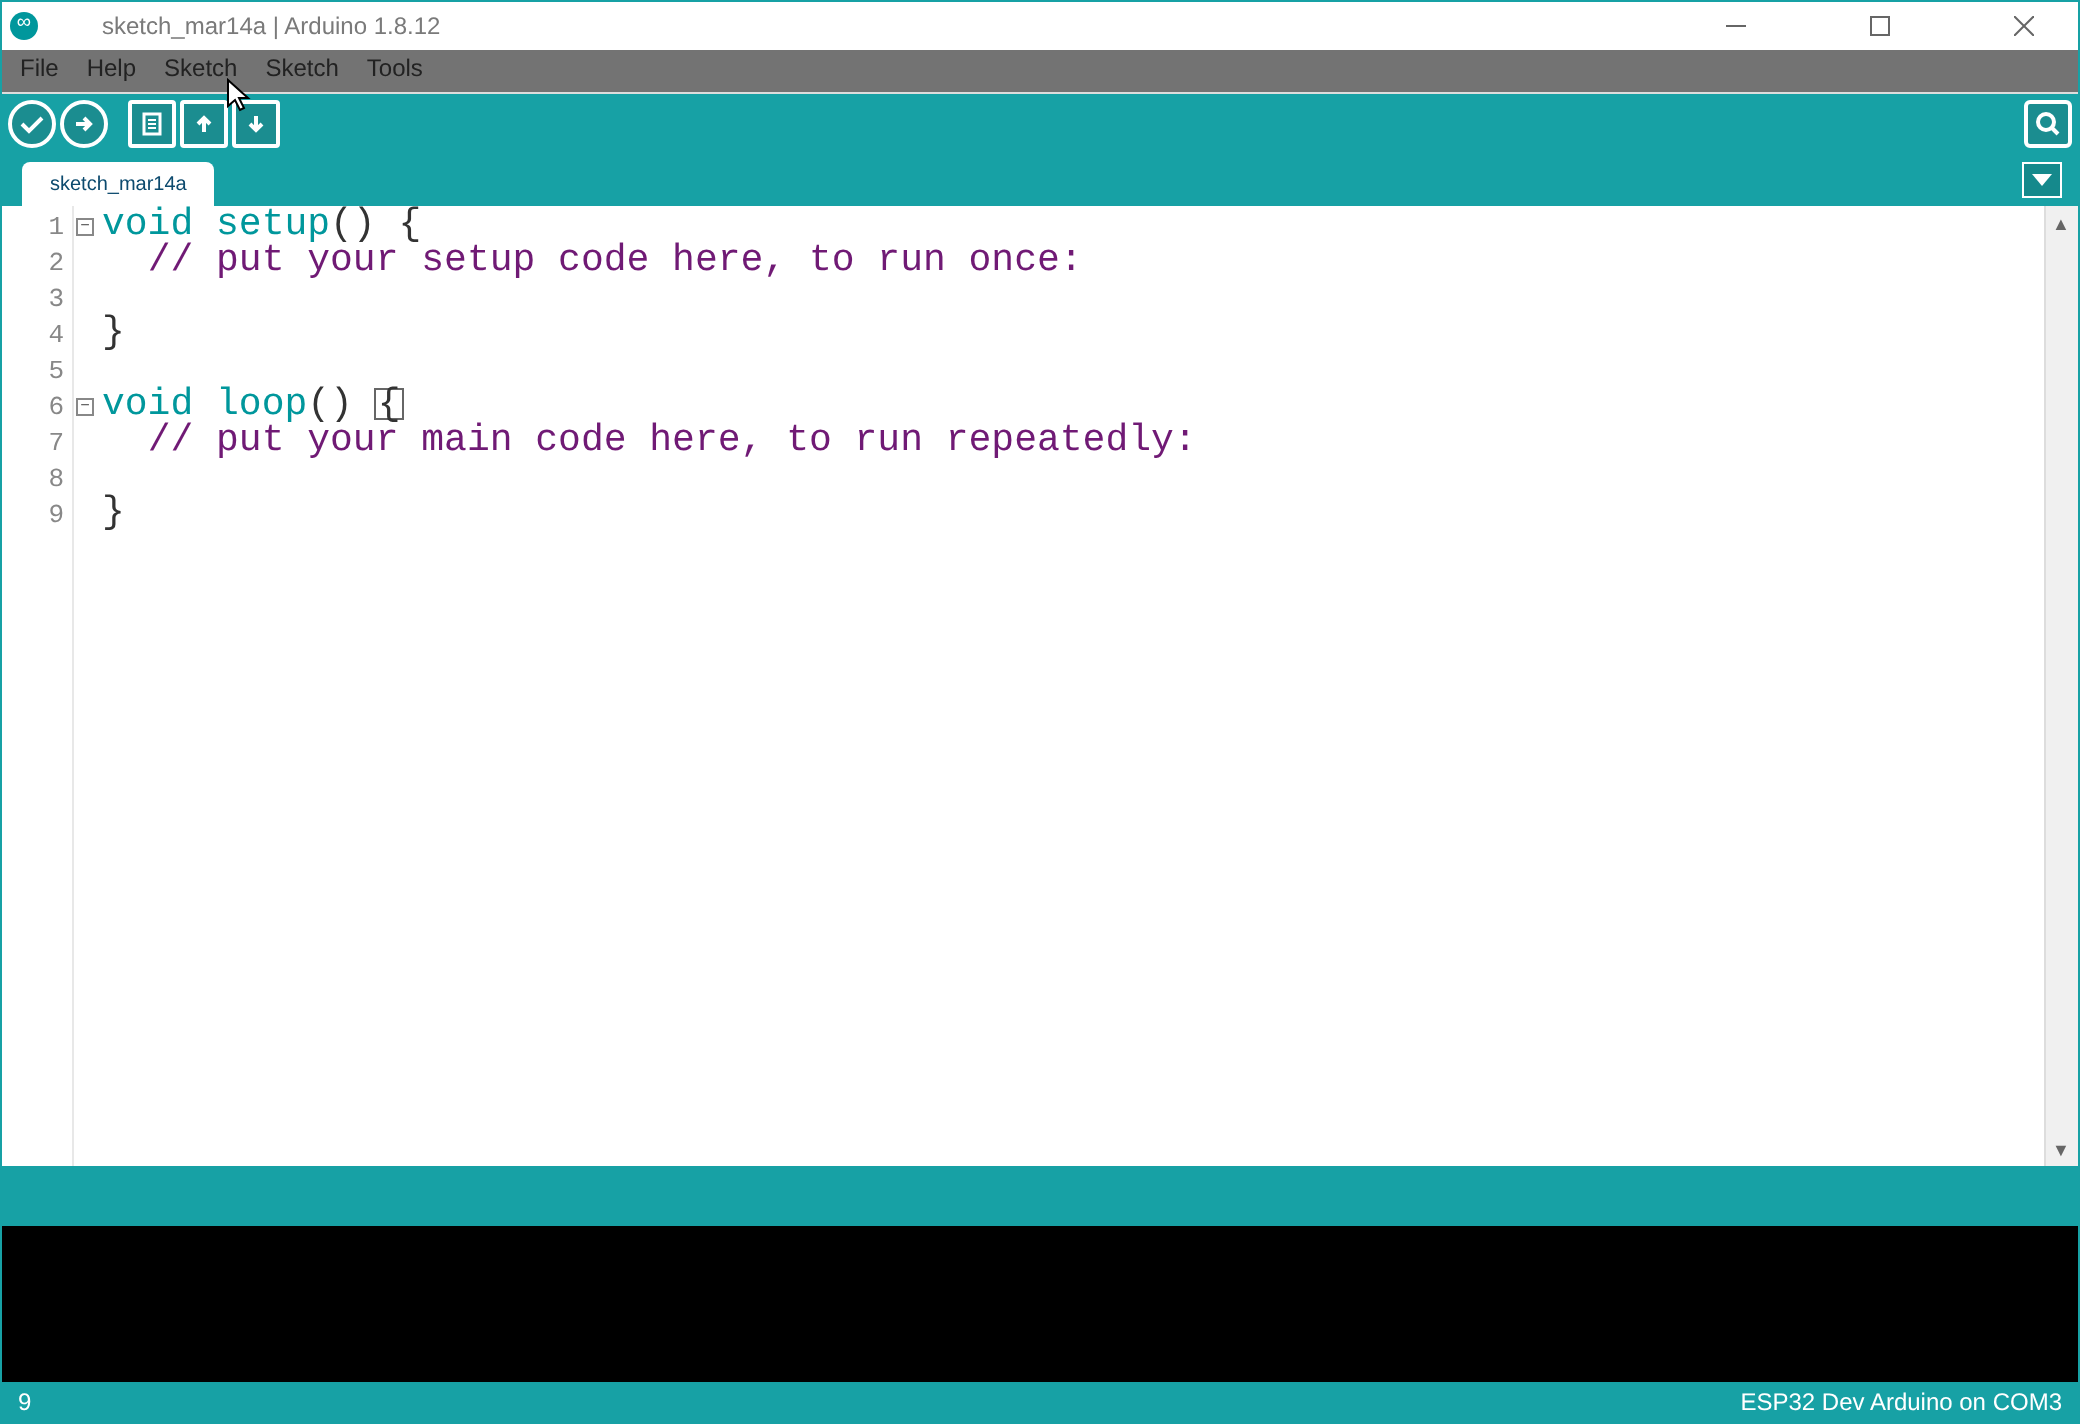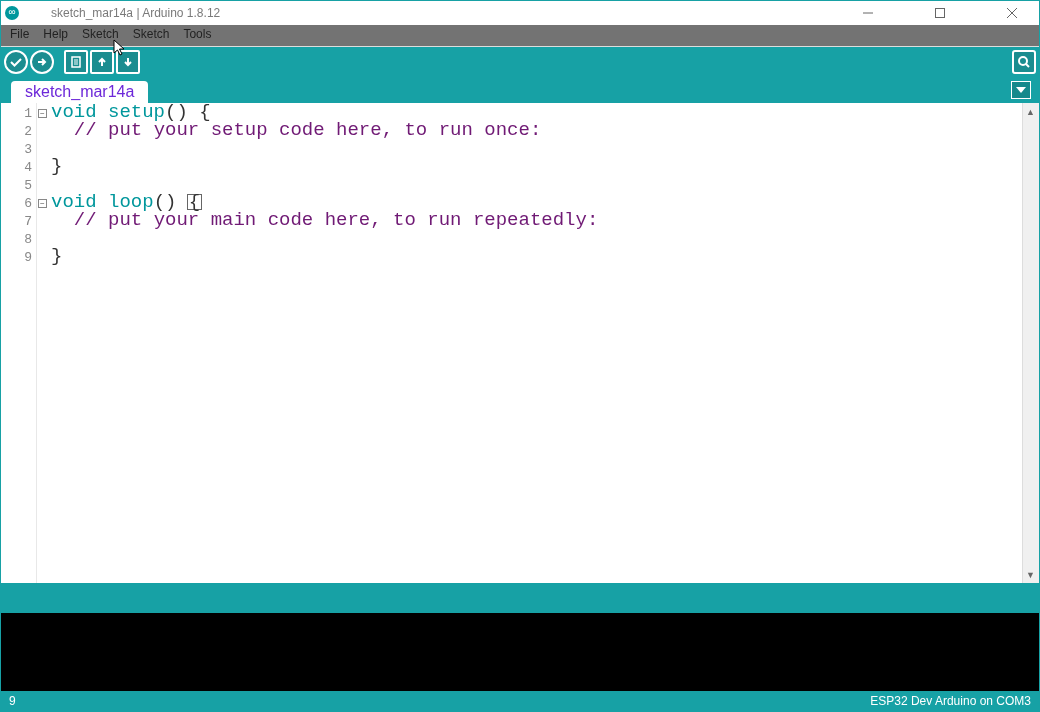--- a/index.html
+++ b/index.html
@@ -120,22 +120,22 @@
   .tabbar {
     height: 26px;
     background: #17a1a5;
     display: flex;
     align-items: flex-end;
     padding: 0 10px 0 10px;
     position: relative;
   }
   .tab {
     background: #fff;
-    color: #6d28d9;
-    font-size: 16px;
+    color: #0c4a6e;
+    font-size: 10px;
     height: 22px;
     padding: 0 14px;
     display: inline-flex;
     align-items: center;
     border-radius: 4px 4px 0 0;
     margin-right: 0;
     cursor: pointer;
   }
   .tabbar .dropdown-btn {
     position: absolute;

